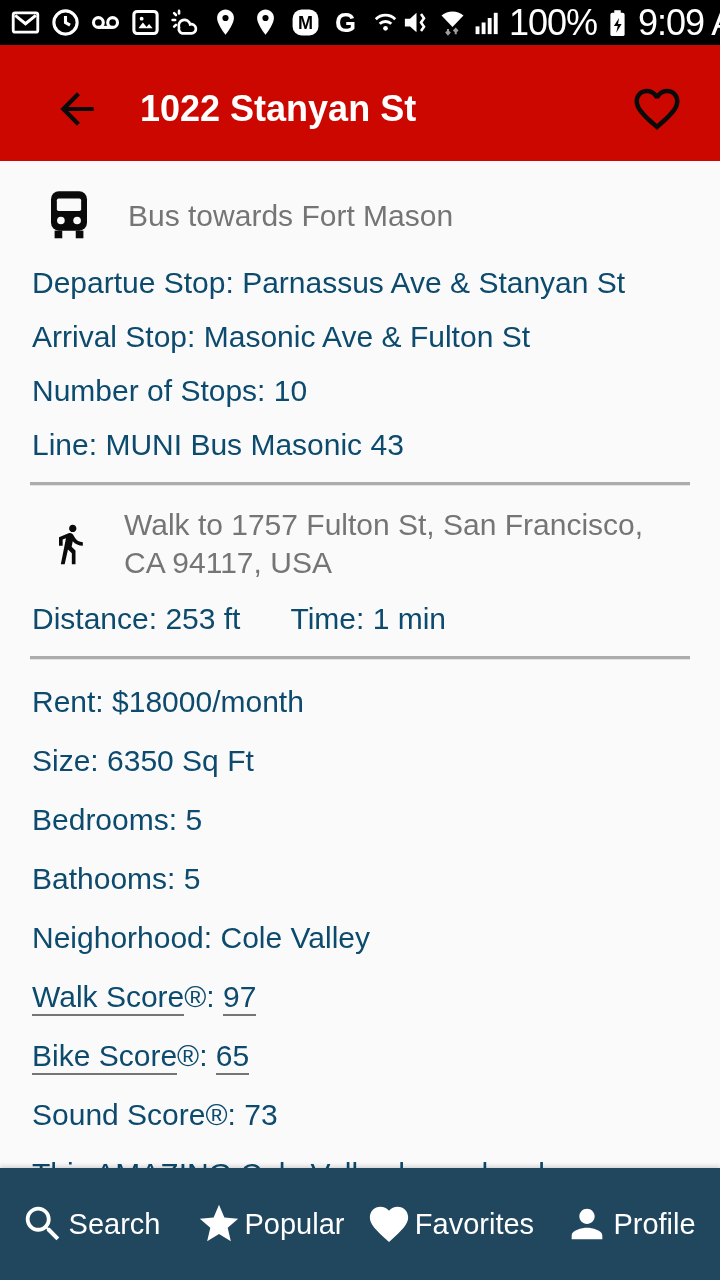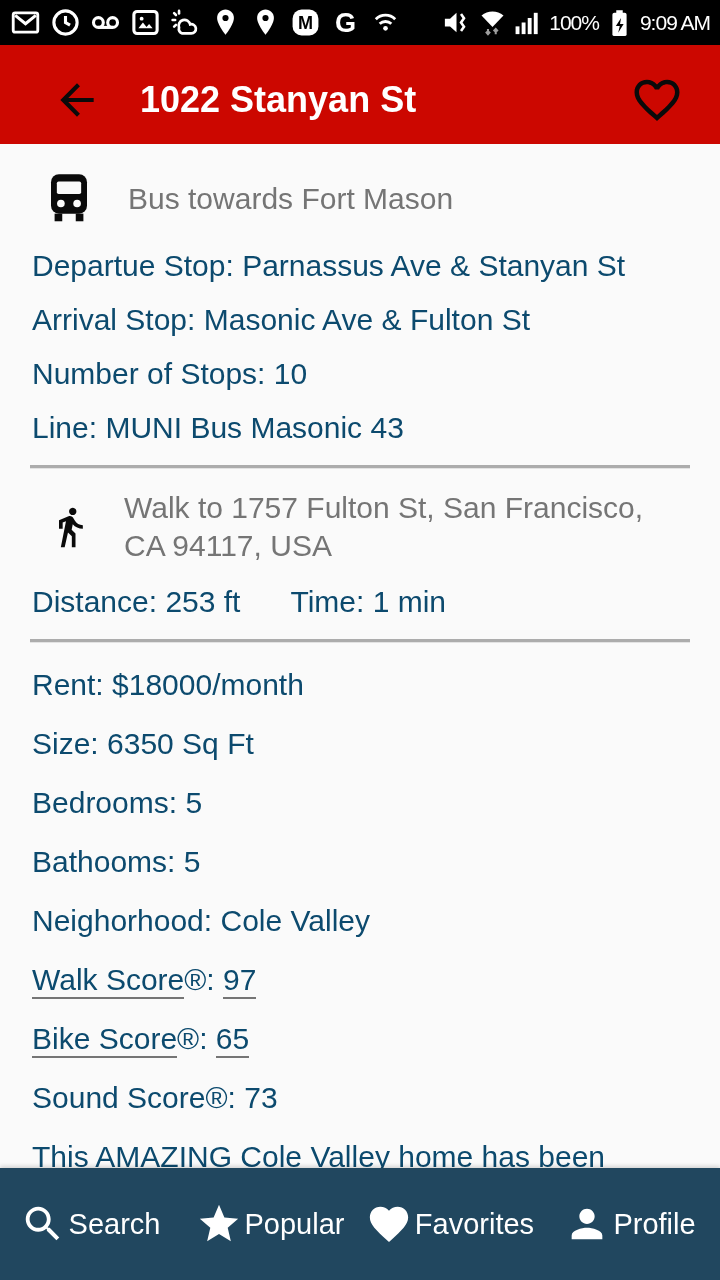--- a/index.html
+++ b/index.html
@@ -13,25 +13,25 @@
 
   
   .status-bar {
     height:45px; background:#000; display:flex; align-items:center;
     padding:0 10px; box-sizing:border-box;
   }
   .sb-left { display:flex; align-items:center; gap:9px; }
   .sb-right { display:flex; align-items:center; gap:5px; margin-left:auto; }
   .sb-icon { width:31px; height:31px; display:inline-flex; align-items:center; justify-content:center; }
   .sb-icon svg { width:100%; height:100%; }
-  .sb-text { color:#fff; font-size:21px; letter-spacing:-1px; white-space:nowrap; }
+  .sb-text { color:#fff; font-size:36px; letter-spacing:-1px; white-space:nowrap; }
 
   
   .app-bar {
-    height:99px; background:#CC0700; display:flex; align-items:center;
+    height:116px; background:#CC0700; display:flex; align-items:center;
     padding:11px 36px 0 52px; box-sizing:border-box;
   }
   .back-btn { width:50px; height:50px; background:none; border:none; padding:0; cursor:pointer; }
   .back-btn svg { width:50px; height:50px; }
   .app-title {
     color:#fff; font-size:36px; font-weight:bold; margin-left:38px;
     letter-spacing:0px; white-space:nowrap;
   }
   .fav-btn { margin-left:auto; width:54px; height:54px; background:none; border:none; padding:0; cursor:pointer; }
   .fav-btn svg { width:54px; height:54px; }

